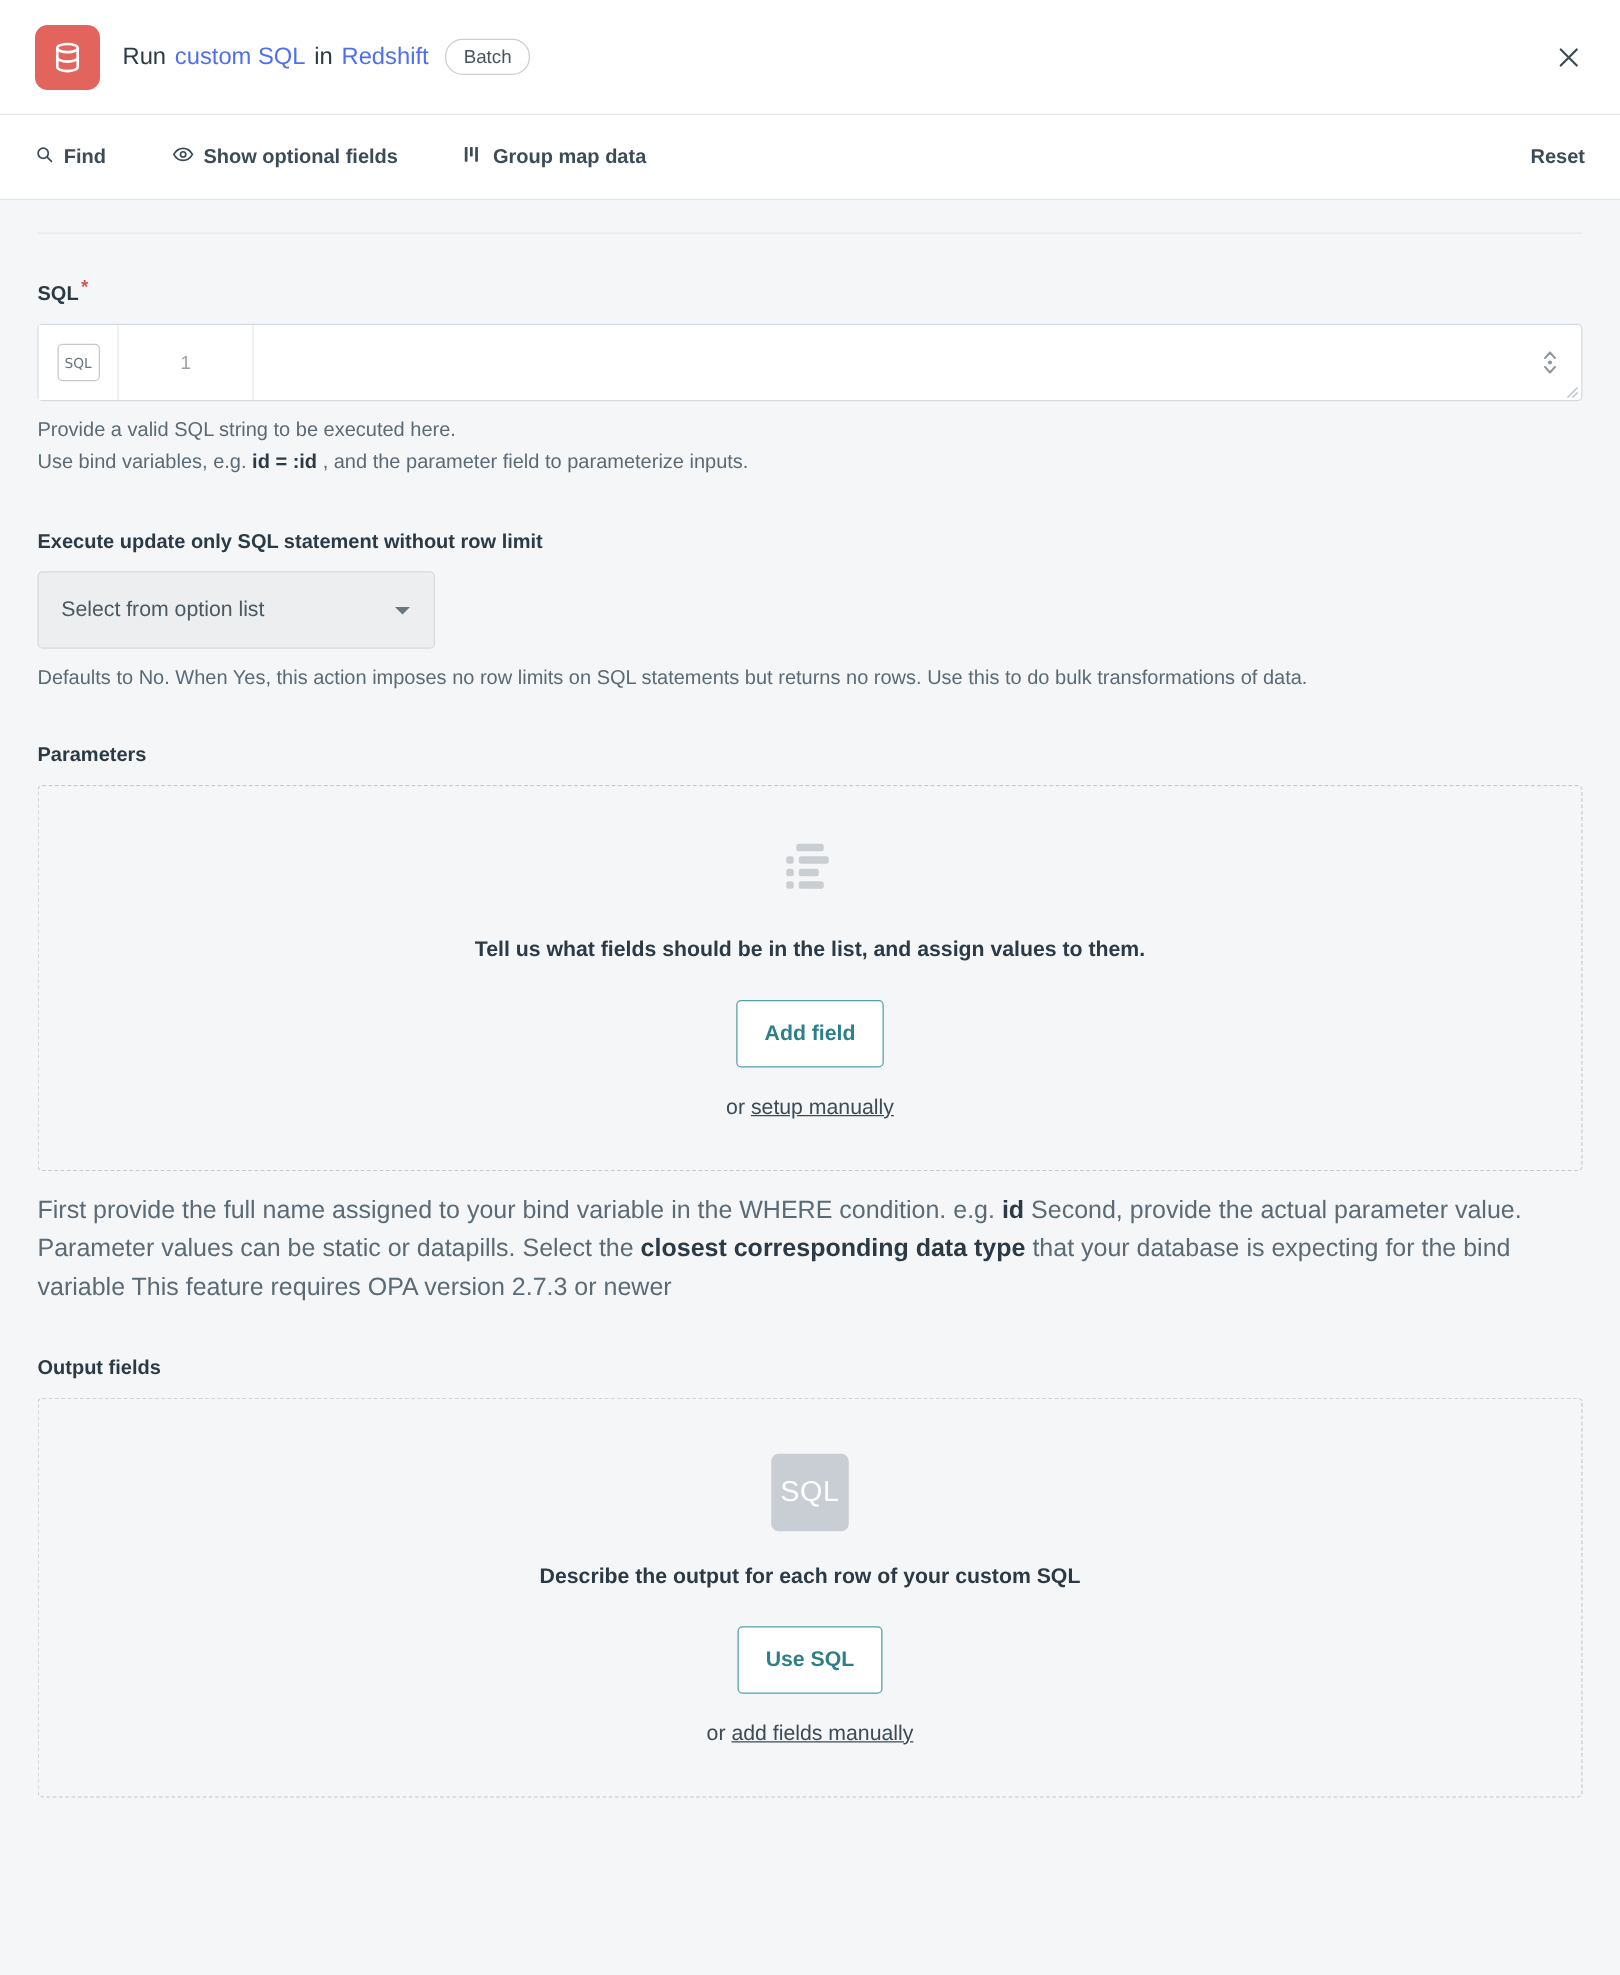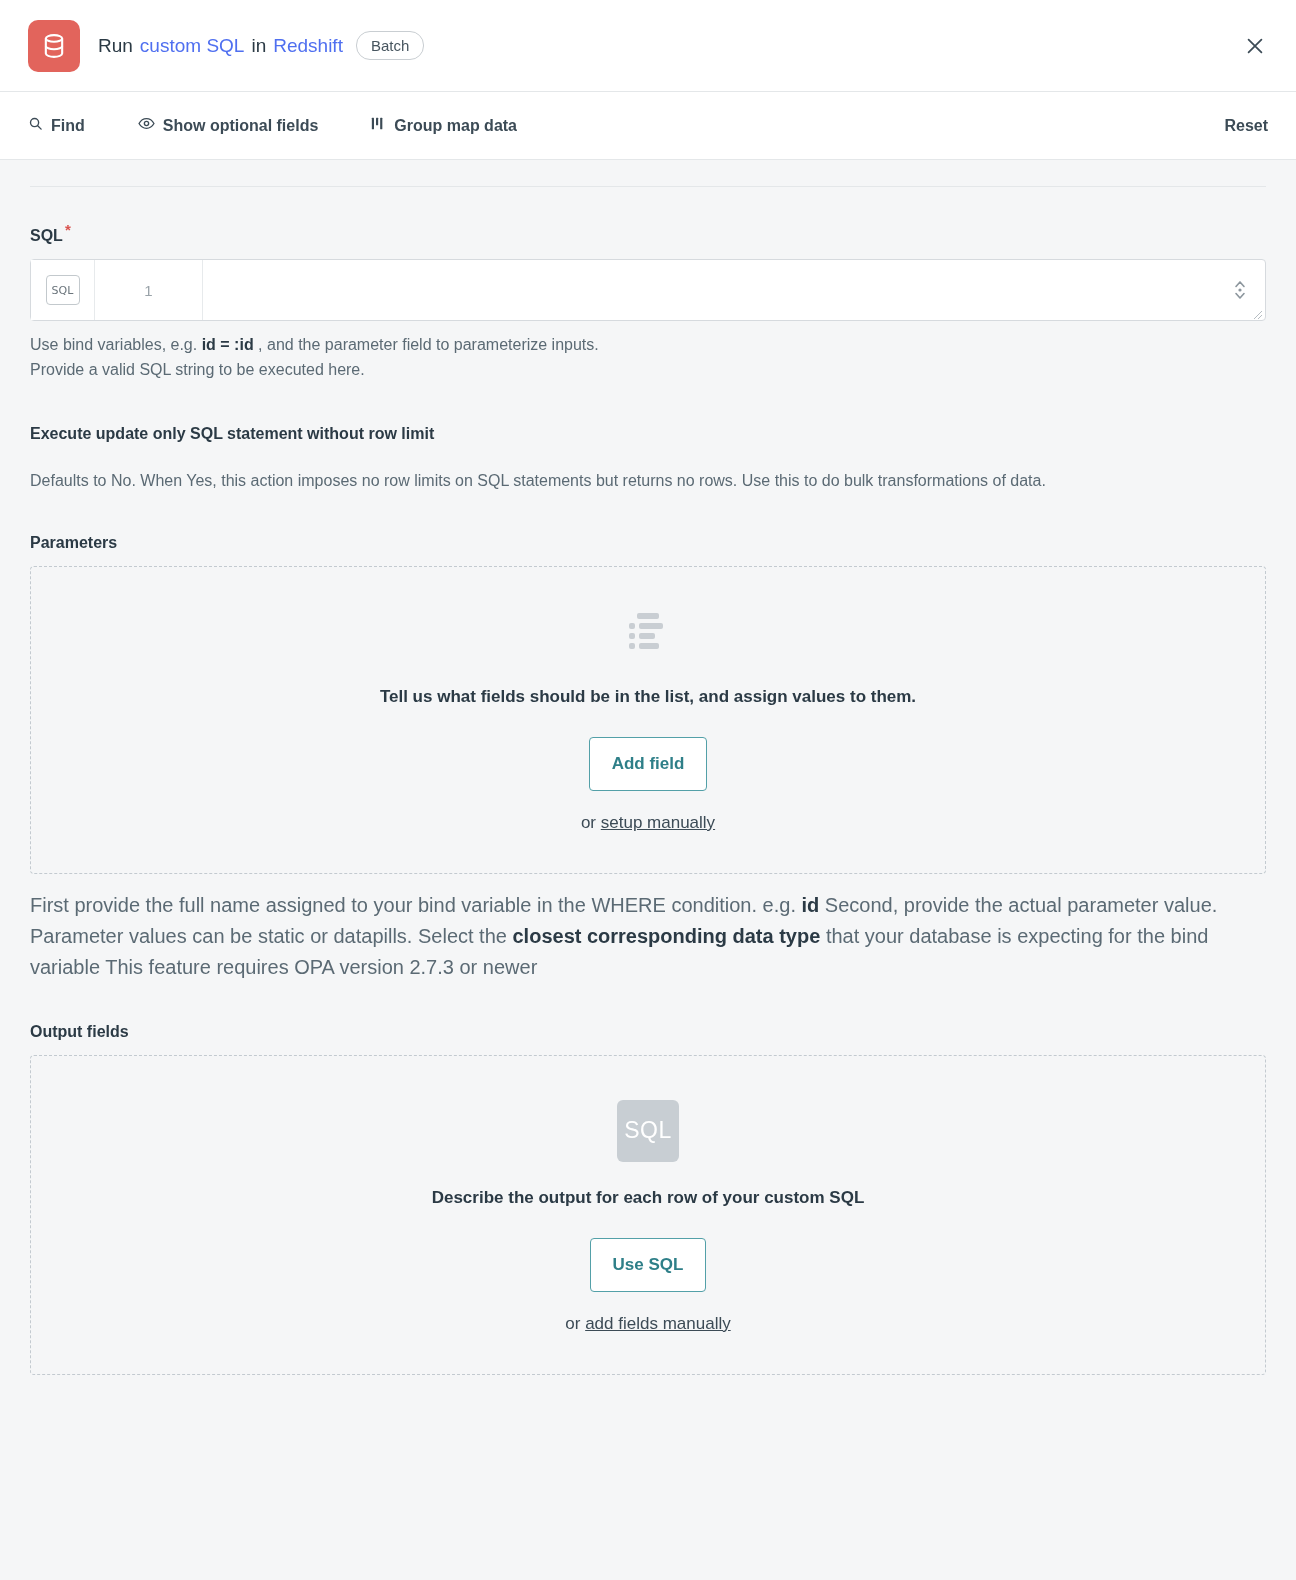--- a/index.html
+++ b/index.html
@@ -355,31 +355,39 @@
         </svg>
       </div>
       <div class="resize-grip">
         <svg width="12" height="12" viewBox="0 0 12 12" stroke="currentColor" stroke-width="1">
           <path d="M11 3 L3 11 M11 7 L7 11"></path>
         </svg>
       </div>
     </div>
 
     <div class="hint">
+      <div>Provide a valid SQL string to be executed here.</div>
       <div>
         <span>Use bind variables, e.g.</span>
         <b>id = :id</b>
         <span>, and the parameter field to parameterize inputs.</span>
       </div>
-      <div>Provide a valid SQL string to be executed here.</div>
     </div>
 
     <div class="field-label" style="margin-top:42px">Execute update only SQL statement without row limit</div>
 
     <div class="select-row">
+      <div class="opt-select">
+        <span>Select from option list</span>
+        <span class="caret">
+          <svg width="14" height="9" viewBox="0 0 14 9" fill="currentColor">
+              <path d="M1 1.5 L7 7.5 L13 1.5 Z"></path>
+            </svg>
+        </span>
+      </div>
     </div>
 
     <div class="hint">Defaults to No. When Yes, this action imposes no row limits on SQL statements but returns no rows. Use this to do bulk transformations of data.</div>
 
     <div class="section-label">Parameters</div>
     <div class="dashed-box">
       <div class="list-glyph">
         <svg width="56" height="46" viewBox="0 0 56 46" fill="#c9ced3">
           <rect x="17" y="2" width="22" height="6" rx="2"></rect>
           <rect x="9" y="12" width="6" height="6" rx="2"></rect>

